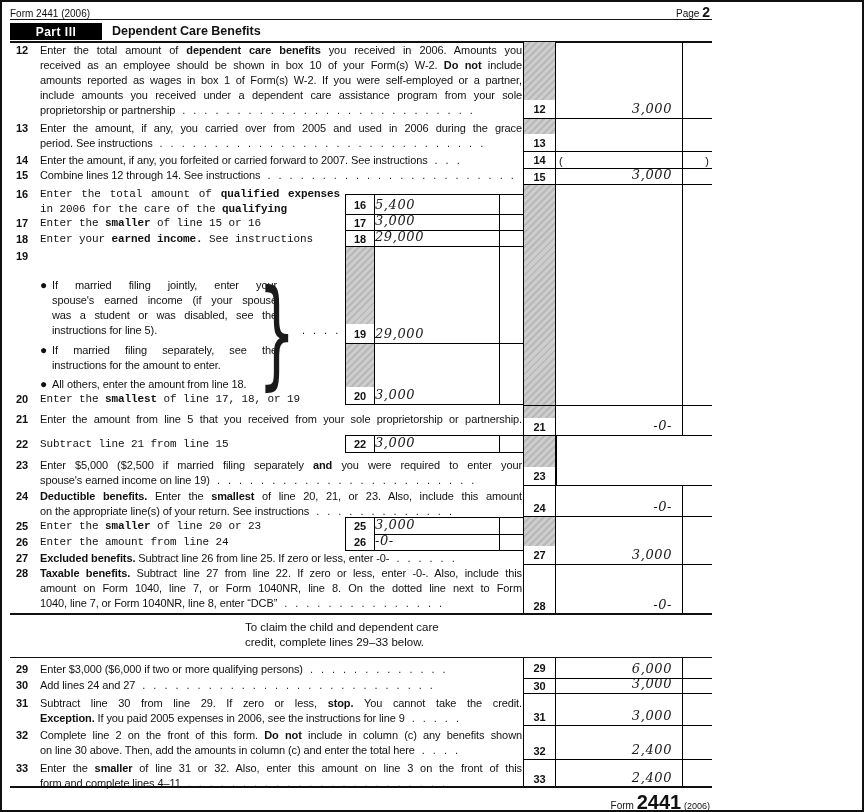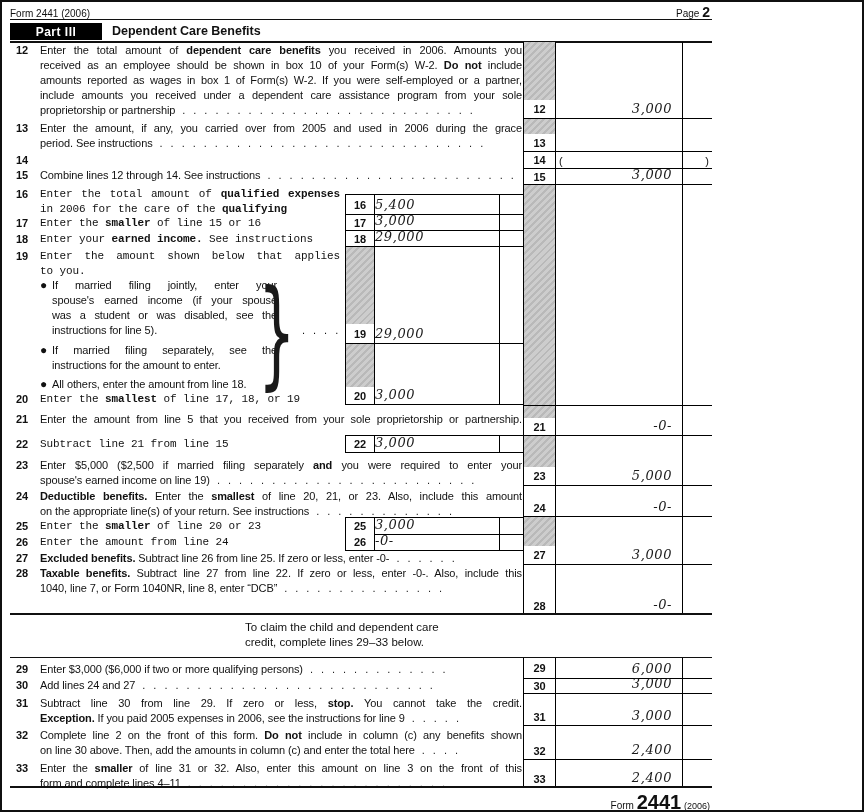--- a/index.html
+++ b/index.html
@@ -90,36 +90,35 @@
       <div class="tl jl"><span>Enter the total amount of </span><b>dependent care benefits</b><span> you received in 2006. Amounts you</span></div>
       <div class="tl jl"><span>received as an employee should be shown in box 10 of your Form(s) W-2. </span><b>Do not</b><span> include</span></div>
       <div class="tl jl"><span>amounts reported as wages in box 1 of Form(s) W-2. If you were self-employed or a partner,</span></div>
       <div class="tl jl"><span>include amounts you received under a dependent care assistance program from your sole</span></div>
       <div class="tl"><span>proprietorship or partnership </span><span class="dots">...........................</span></div>
     </div>
   <div class="fl w480" style="top:119px">
       <div class="tl jl"><span>Enter the amount, if any, you carried over from 2005 and used in 2006 during the grace</span></div>
       <div class="tl"><span>period. See instructions </span><span class="dots">..............................</span></div>
     </div>
+  <div class="fl w480" style="top:151px">
+      <div class="tl"><span>Enter the amount, if any, you forfeited or carried forward to 2007. See instructions </span><span class="dots">...</span></div>
+    </div>
   <div class="fl w480" style="top:166px">
       <div class="tl"><span>Combine lines 12 through 14. See instructions </span><span class="dots">.......................</span></div>
     </div>
   <div class="fl w300" style="top:185px">
       <div class="tl jl"><span>Enter the total amount of </span><b>qualified expenses</b><span> incurred</span></div>
       <div class="tl"><span>in 2006 for the care of the </span><b>qualifying person(s)</b><span> </span><span class="dots">...</span></div>
     </div>
   <div class="fl w300" style="top:214px">
       <div class="tl"><span>Enter the </span><b>smaller</b><span> of line 15 or 16 </span><span class="dots">........</span></div>
     </div>
   <div class="fl w300" style="top:230px">
       <div class="tl"><span>Enter your </span><b>earned income.</b><span> See instructions </span><span class="dots">....</span></div>
-    </div>
-  <div class="fl w300" style="top:247px">
-      <div class="tl jl"><span>Enter the amount shown below that applies</span></div>
-      <div class="tl"><span>to you.</span></div>
     </div>
   <span class="blt" style="top:276px">●</span>
   <div class="fl w225" style="top:276px;left:50px">
       <div class="tl jl"><span>If married filing jointly, enter your</span></div>
       <div class="tl jl"><span>spouse's earned income (if your spouse</span></div>
       <div class="tl jl"><span>was a student or was disabled, see the</span></div>
       <div class="tl"><span>instructions for line 5).</span></div>
     </div>
   <span class="blt" style="top:341px">●</span>
   <div class="fl w225" style="top:341px;left:50px">
@@ -153,20 +152,21 @@
       <div class="tl"><span>Enter the </span><b>smaller</b><span> of line 20 or 23 </span><span class="dots">........</span></div>
     </div>
   <div class="fl w300" style="top:533px">
       <div class="tl"><span>Enter the amount from line 24 </span><span class="dots">.........</span></div>
     </div>
   <div class="fl w480" style="top:549px">
       <div class="tl"><b>Excluded benefits.</b><span> Subtract line 26 from line 25. If zero or less, enter -0- </span><span class="dots">......</span></div>
     </div>
   <div class="fl w480" style="top:564px">
       <div class="tl jl"><b>Taxable benefits.</b><span> Subtract line 27 from line 22. If zero or less, enter -0-. Also, include this</span></div>
+      <div class="tl jl"><span>amount on Form 1040, line 7, or Form 1040NR, line 8. On the dotted line next to Form</span></div>
       <div class="tl"><span>1040, line 7, or Form 1040NR, line 8, enter “DCB” </span><span class="dots">...............</span></div>
     </div>
   <div class="fl w480" style="top:660px">
       <div class="tl"><span>Enter $3,000 ($6,000 if two or more qualifying persons) </span><span class="dots">.............</span></div>
     </div>
   <div class="fl w480" style="top:676px">
       <div class="tl"><span>Add lines 24 and 27 </span><span class="dots">...........................</span></div>
     </div>
   <div class="fl w480" style="top:694px">
       <div class="tl jl"><span>Subtract line 30 from line 29. If zero or less, </span><b>stop.</b><span> You cannot take the credit.</span></div>
@@ -238,23 +238,20 @@
       </div>
     <div class="acol">
         <span class="amt">-0-</span>
       </div>
     <div class="ccol"></div>
   </div>
   <div class="rrow" style="top:434px;height:50px">
     <div class="ncol">
         <div class="gfill" style="height:31px"></div>
         <div class="nbox">23</div>
-      </div>
-    <div class="acol">
-        <span class="amt">5,000</span>
       </div>
     <div class="ccol"></div>
   </div>
   <div class="rrow" style="top:484px;height:31px">
     <div class="ncol">
         <div class="nbox bot">24</div>
       </div>
     <div class="acol">
         <span class="amt">-0-</span>
       </div>

